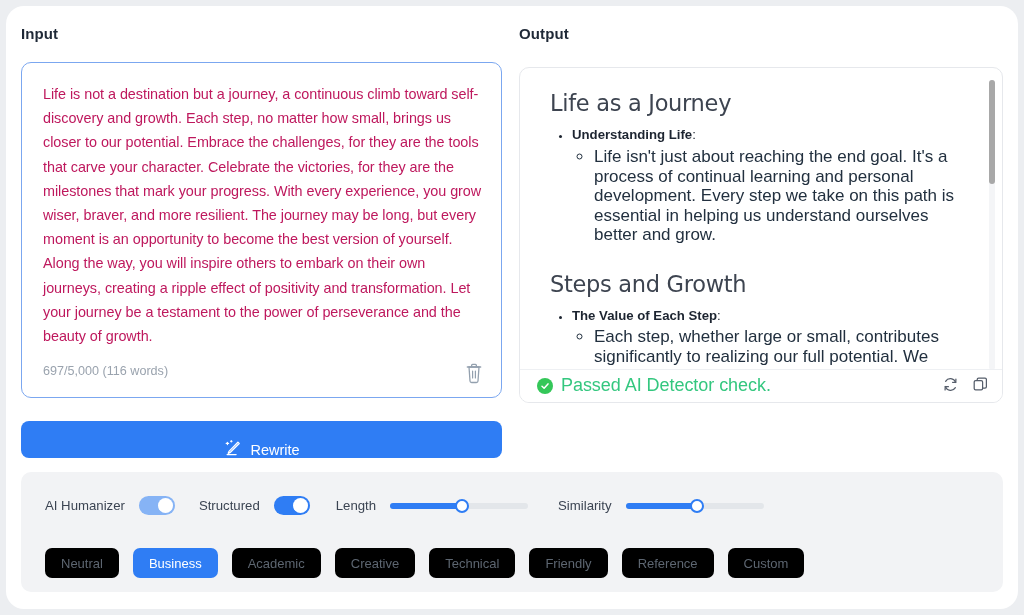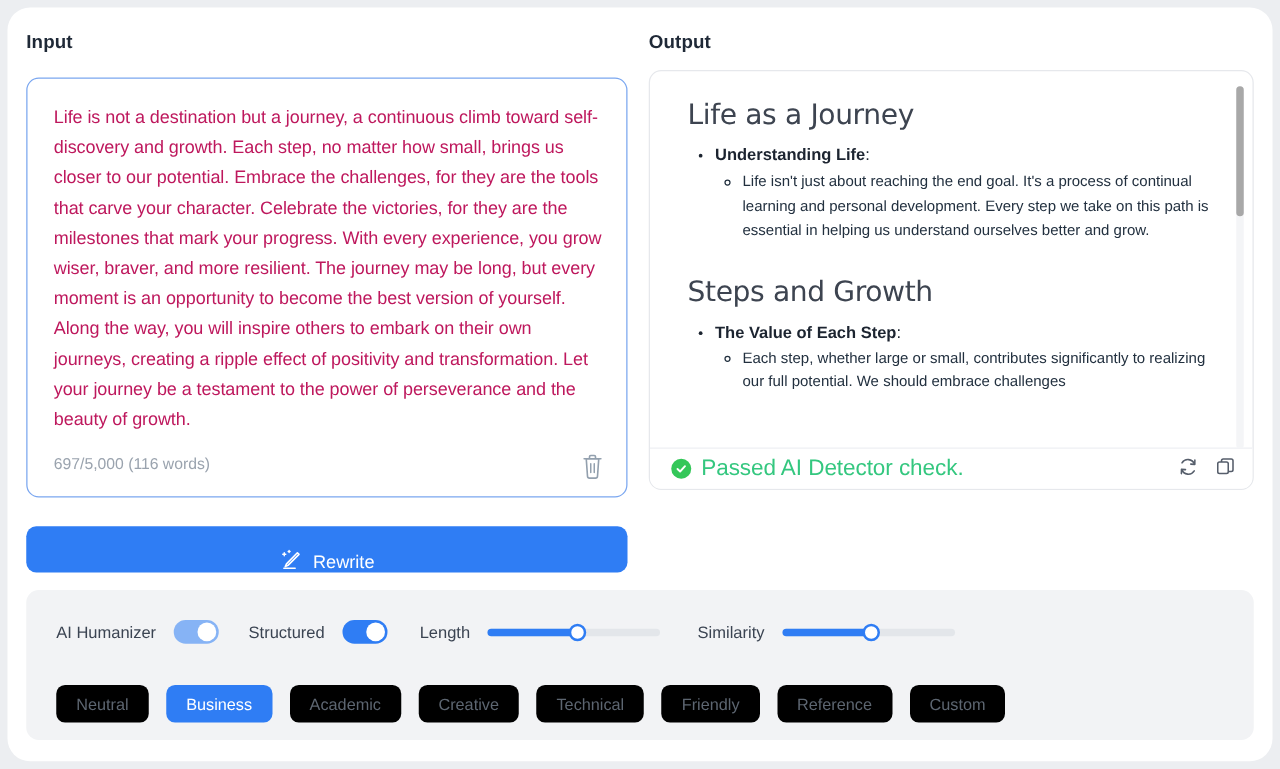--- a/index.html
+++ b/index.html
@@ -79,21 +79,21 @@
     width: 22px;
     height: 24px;
     cursor: pointer;
   }
   .trash-btn svg { display: block; }
 
   
   .output-box {
     position: absolute;
     left: 513px;
-    top: 50px;
+    top: 61px;
     width: 484px;
     height: 336px;
     background: #ffffff;
     border: 1px solid #e6e8ec;
     border-radius: 10px;
     overflow: hidden;
   }
   .output-scroll {
     position: absolute;
     left: 0; top: 0;
@@ -123,21 +123,21 @@
     line-height: 19px;
     margin-bottom: 2px;
   }
   ul.out-l1 > li::marker { font-size: 11px; }
   ul.out-l2 {
     list-style: circle;
     margin: 3px 0 0 22px;
     font-weight: normal;
   }
   ul.out-l2 > li {
-    font-size: 12px;
+    font-size: 17px;
     font-weight: normal;
     color: #22303f;
     line-height: 19.6px;
   }
   .out-colon { font-weight: normal; color: #1c2430; }
 
   .out-scrollbar-track {
     position: absolute;
     right: 7px;
     top: 12px;

